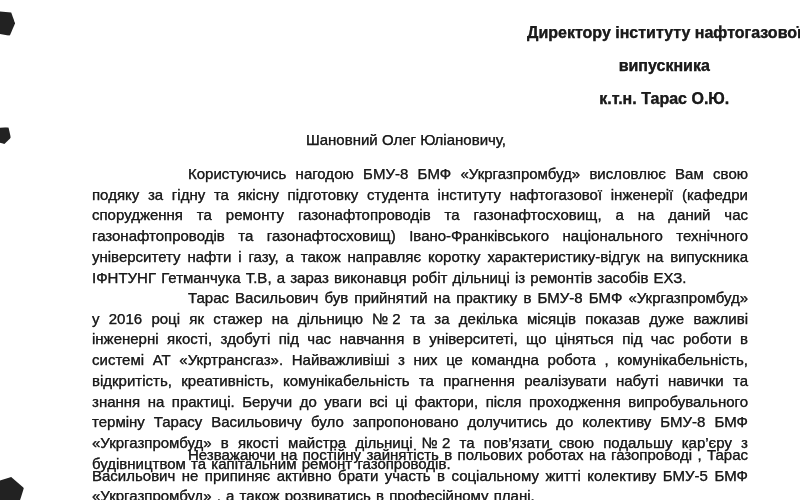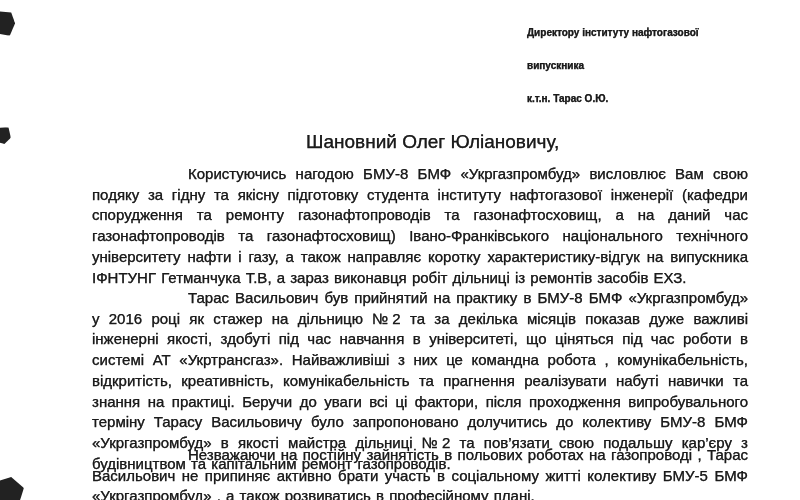--- a/index.html
+++ b/index.html
@@ -15,34 +15,35 @@
     overflow: hidden;
     font-family: "Liberation Sans", sans-serif;
     color: #1b1b1b;
     -webkit-text-stroke: 0.25px #1b1b1b;
     text-shadow: 0 0 0.4px rgba(20,20,20,0.55);
   }
   .recipient {
     position: absolute;
     left: 527px;
     top: 26px;
-    font-size: 10px;
+    font-size: 16px;
     font-weight: bold;
+    text-align: center;
   }
   .recipient p {
     margin: 0 0 18.5px 0;
     line-height: 14.5px;
     white-space: nowrap;
   }
   .salutation {
     position: absolute;
     left: 306px;
     top: 131px;
     margin: 0;
-    font-size: 19px;
+    font-size: 15px;
     white-space: nowrap;
   }
   .para {
     position: absolute;
     left: 84px;
     width: 656px;
     margin: 8px;
     font-size: 15px;
     line-height: 20.7px;
     text-align: justify;

